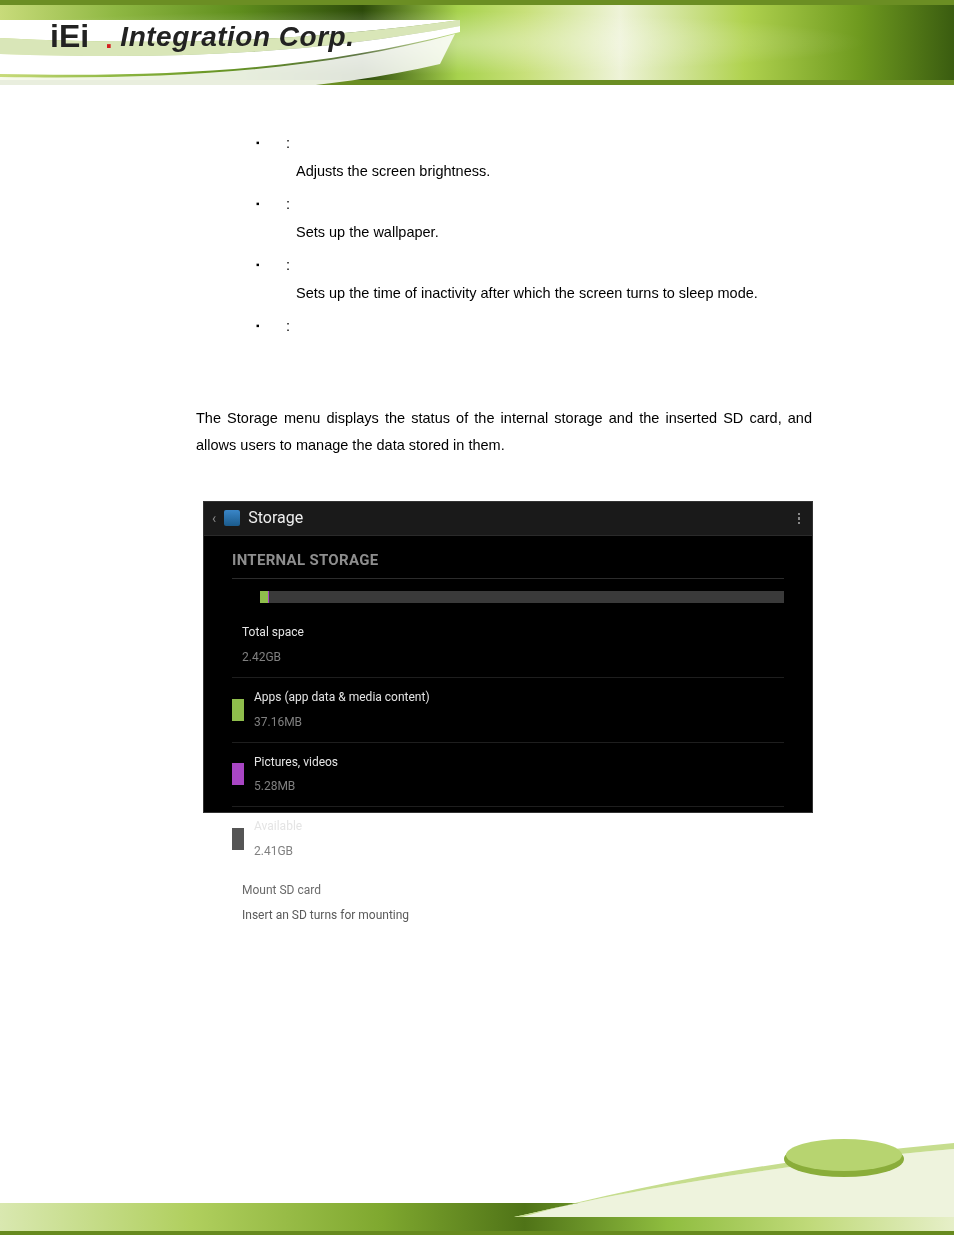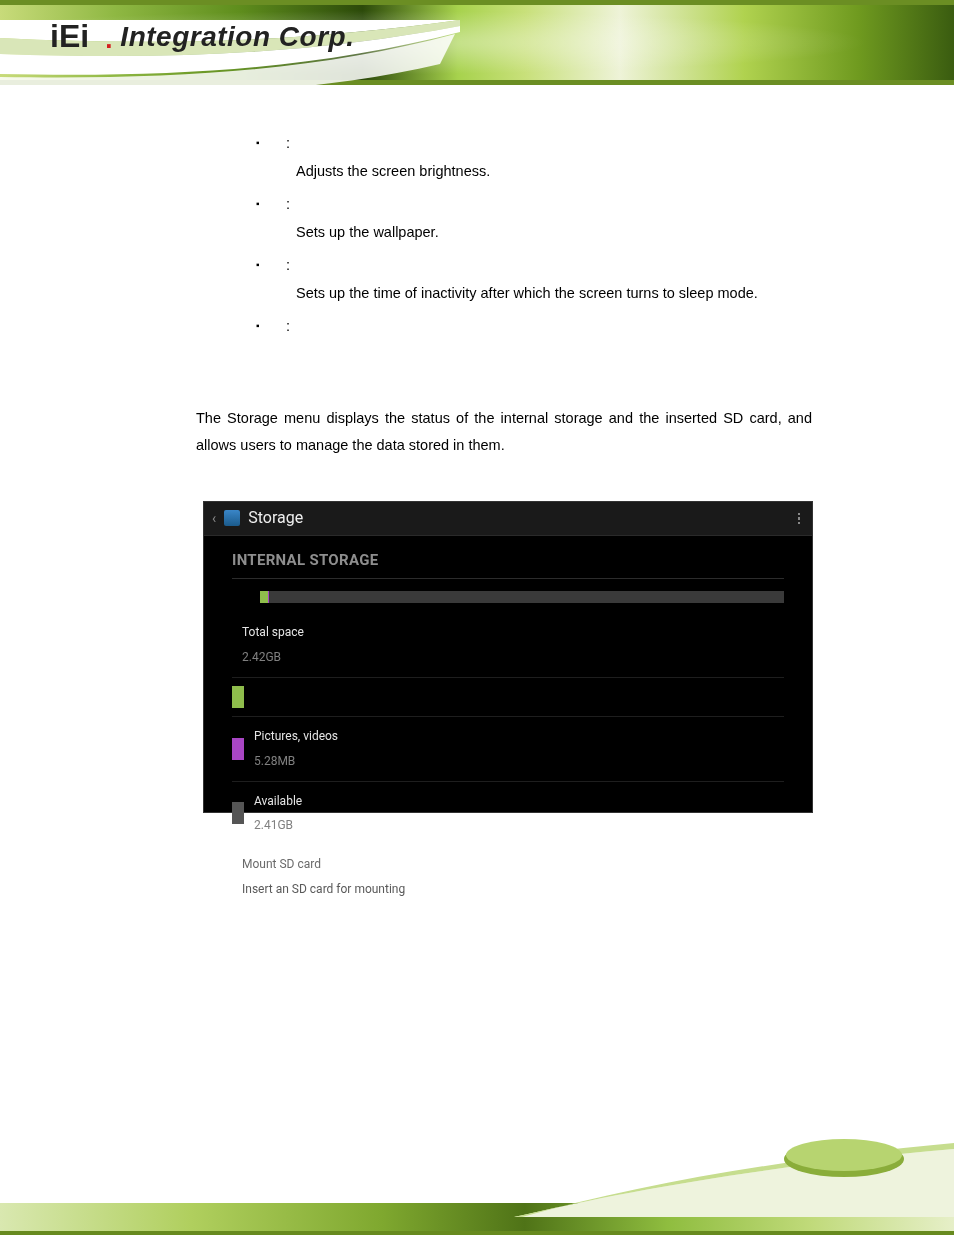--- a/index.html
+++ b/index.html
@@ -290,20 +290,24 @@
       <div class="st-row first">
         <div class="st-swatch sw-none"></div>
         <div class="st-text">
           <span class="st-label">Total space</span>
           <span class="st-sub">2.42GB</span>
         </div>
       </div>
 
       <div class="st-row">
         <div class="st-swatch sw-apps"></div>
+        <div class="st-text">
+          <span class="st-label">Apps (app data &amp; media content)</span>
+          <span class="st-sub">37.16MB</span>
+        </div>
       </div>
 
       <div class="st-row">
         <div class="st-swatch sw-pics"></div>
         <div class="st-text">
           <span class="st-label">Pictures, videos</span>
           <span class="st-sub">5.28MB</span>
         </div>
       </div>
 
@@ -313,21 +317,21 @@
           <span class="st-label">Available</span>
           <span class="st-sub">2.41GB</span>
         </div>
       </div>
 
 
       <div class="st-row dim" style="border-top:none;">
         <div class="st-swatch sw-none"></div>
         <div class="st-text">
           <span class="st-label">Mount SD card</span>
-          <span class="st-sub">Insert an SD card for mounting</span>
+          <span class="st-sub">Insert an SD turns for mounting</span>
         </div>
       </div>
 
     </div>
   </div>
 
 </div>
 
 <div class="footer">
   <svg class="footer-swoosh" viewBox="0 0 440 80" preserveAspectRatio="none">

